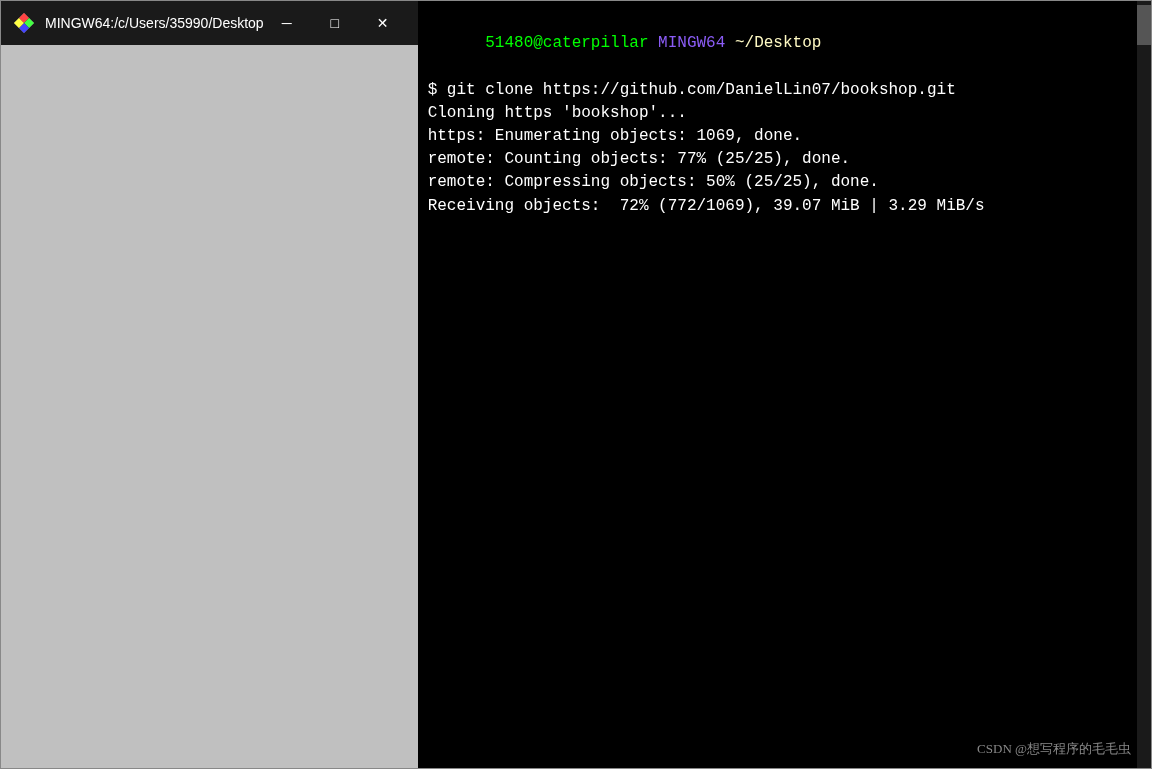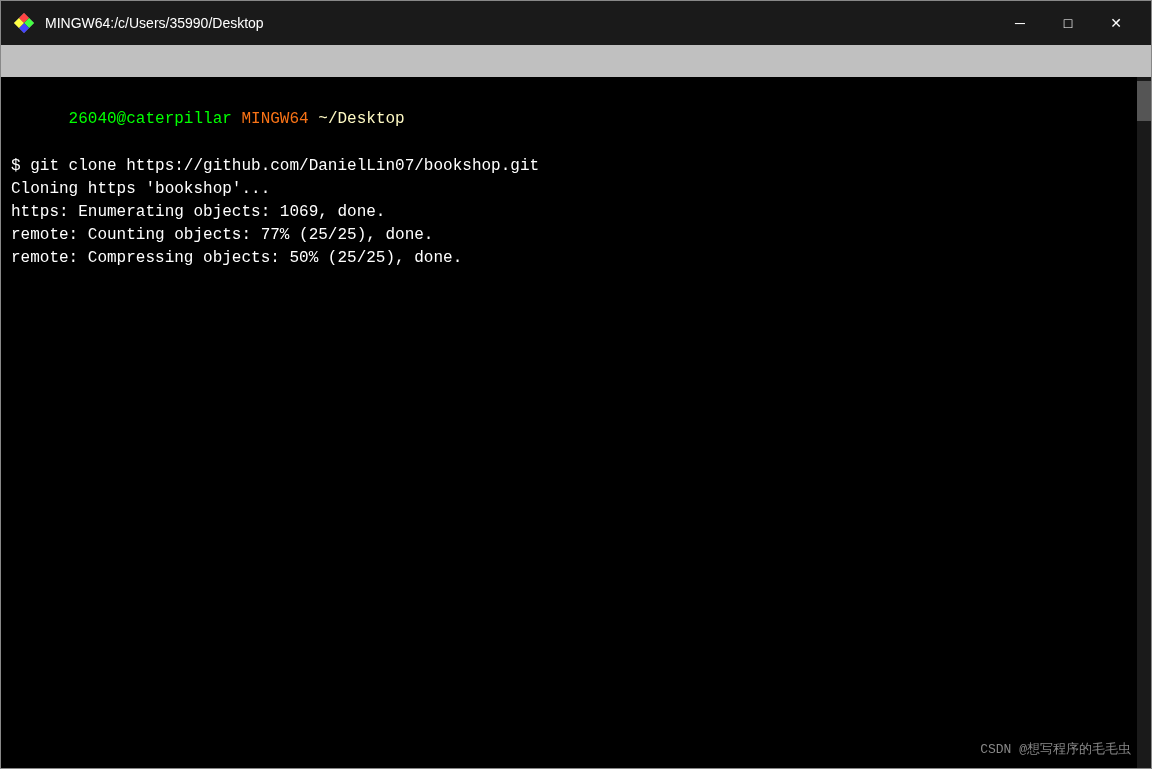--- a/index.html
+++ b/index.html
@@ -13,24 +13,23 @@
       height: 769px;
       background: #c0c0c0;
       font-family: 'Courier New', Courier, monospace;
       overflow: hidden;
     }
 
     .window {
       width: 1152px;
       height: 769px;
       display: flex;
-      flex-direction: column;
+      flex-direction: row;
       border: 1px solid #888;
       box-shadow: 2px 2px 8px rgba(0,0,0,0.5);
-      gap: 32px;
     }
 
     .title-bar {
       background: #1a1a1a;
       height: 44px;
       display: flex;
       align-items: center;
       padding: 0 12px;
       flex-shrink: 0;
       position: relative;
@@ -87,21 +86,21 @@
       font-family: 'Courier New', Courier, monospace;
       font-weight: normal;
     }
     .color-white { color: #ffffff; }
 
     .prompt-user {
       color: #00ff00;
     }
 
     .prompt-mingw {
-      color: #f97316;
+      color: #8b5cf6;
     }
 
     .prompt-path {
       color: #fef9c3;
     }
 
     .scrollbar {
       position: absolute;
       right: 0;
       top: 0;
@@ -117,21 +116,21 @@
       position: absolute;
       top: 4px;
     }
 
     .watermark {
       position: absolute;
       bottom: 10px;
       right: 20px;
       color: #888888;
       font-size: 13px;
-      font-family: Liberation Mono, monospace;
+      font-family: Liberation Serif, serif;
     }
   </style>
 </head>
 <body>
 
 <div class="window">
 
   <div class="title-bar">
     <div class="title-bar-icon">
 
@@ -147,29 +146,30 @@
     <div class="window-controls">
       <button class="win-btn">─</button>
       <button class="win-btn">□</button>
       <button class="win-btn close">✕</button>
     </div>
   </div>
 
   <div class="terminal-body">
 
     <div class="terminal-line">
-      <span class="prompt-user">26040@caterpillar</span><span class="color-white"> </span><span class="prompt-mingw">MINGW64</span><span class="color-white"> </span><span class="prompt-path">~/Desktop</span>
+      <span class="prompt-user">51480@caterpillar</span><span class="color-white"> </span><span class="prompt-mingw">MINGW64</span><span class="color-white"> </span><span class="prompt-path">~/Desktop</span>
     </div>
 
     <div class="terminal-line color-white">$ git clone https://github.com/DanielLin07/bookshop.git</div>
 
     <div class="terminal-line color-white">Cloning https 'bookshop'...</div>
     <div class="terminal-line color-white">https: Enumerating objects: 1069, done.</div>
     <div class="terminal-line color-white">remote: Counting objects: 77% (25/25), done.</div>
     <div class="terminal-line color-white">remote: Compressing objects: 50% (25/25), done.</div>
+    <div class="terminal-line color-white">Receiving objects:  72% (772/1069), 39.07 MiB | 3.29 MiB/s</div>
 
     <div class="scrollbar">
       <div class="scrollbar-thumb"></div>
     </div>
 
     <div class="watermark">CSDN @想写程序的毛毛虫</div>
   </div>
 </div>
 
 </body></html>

